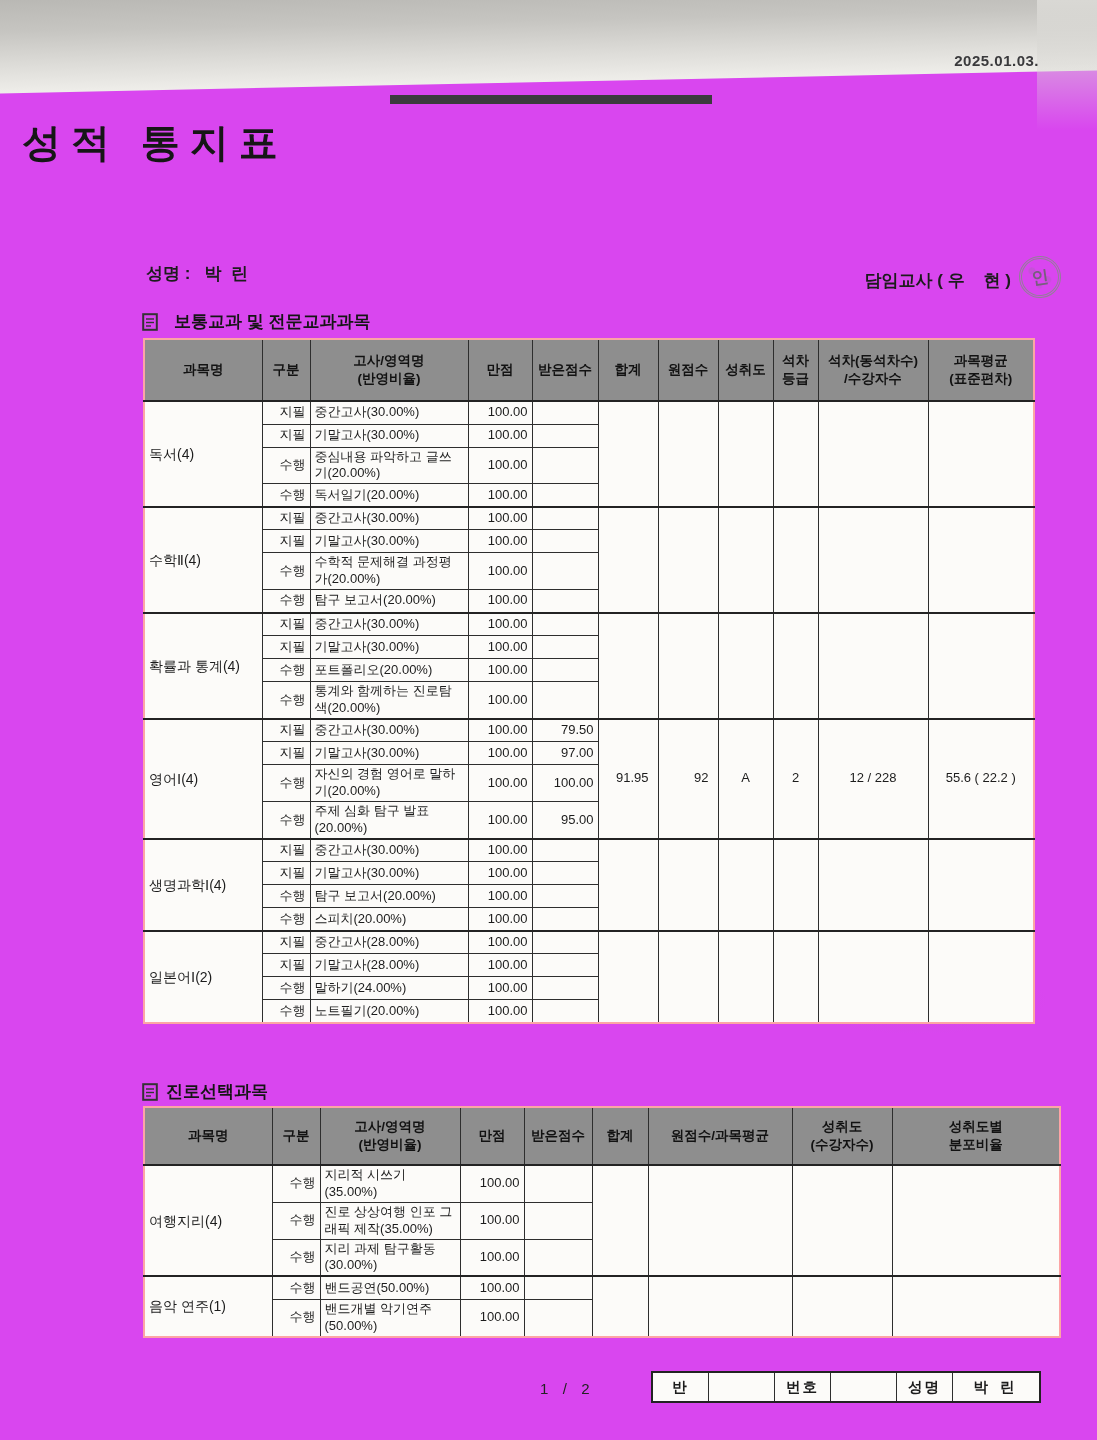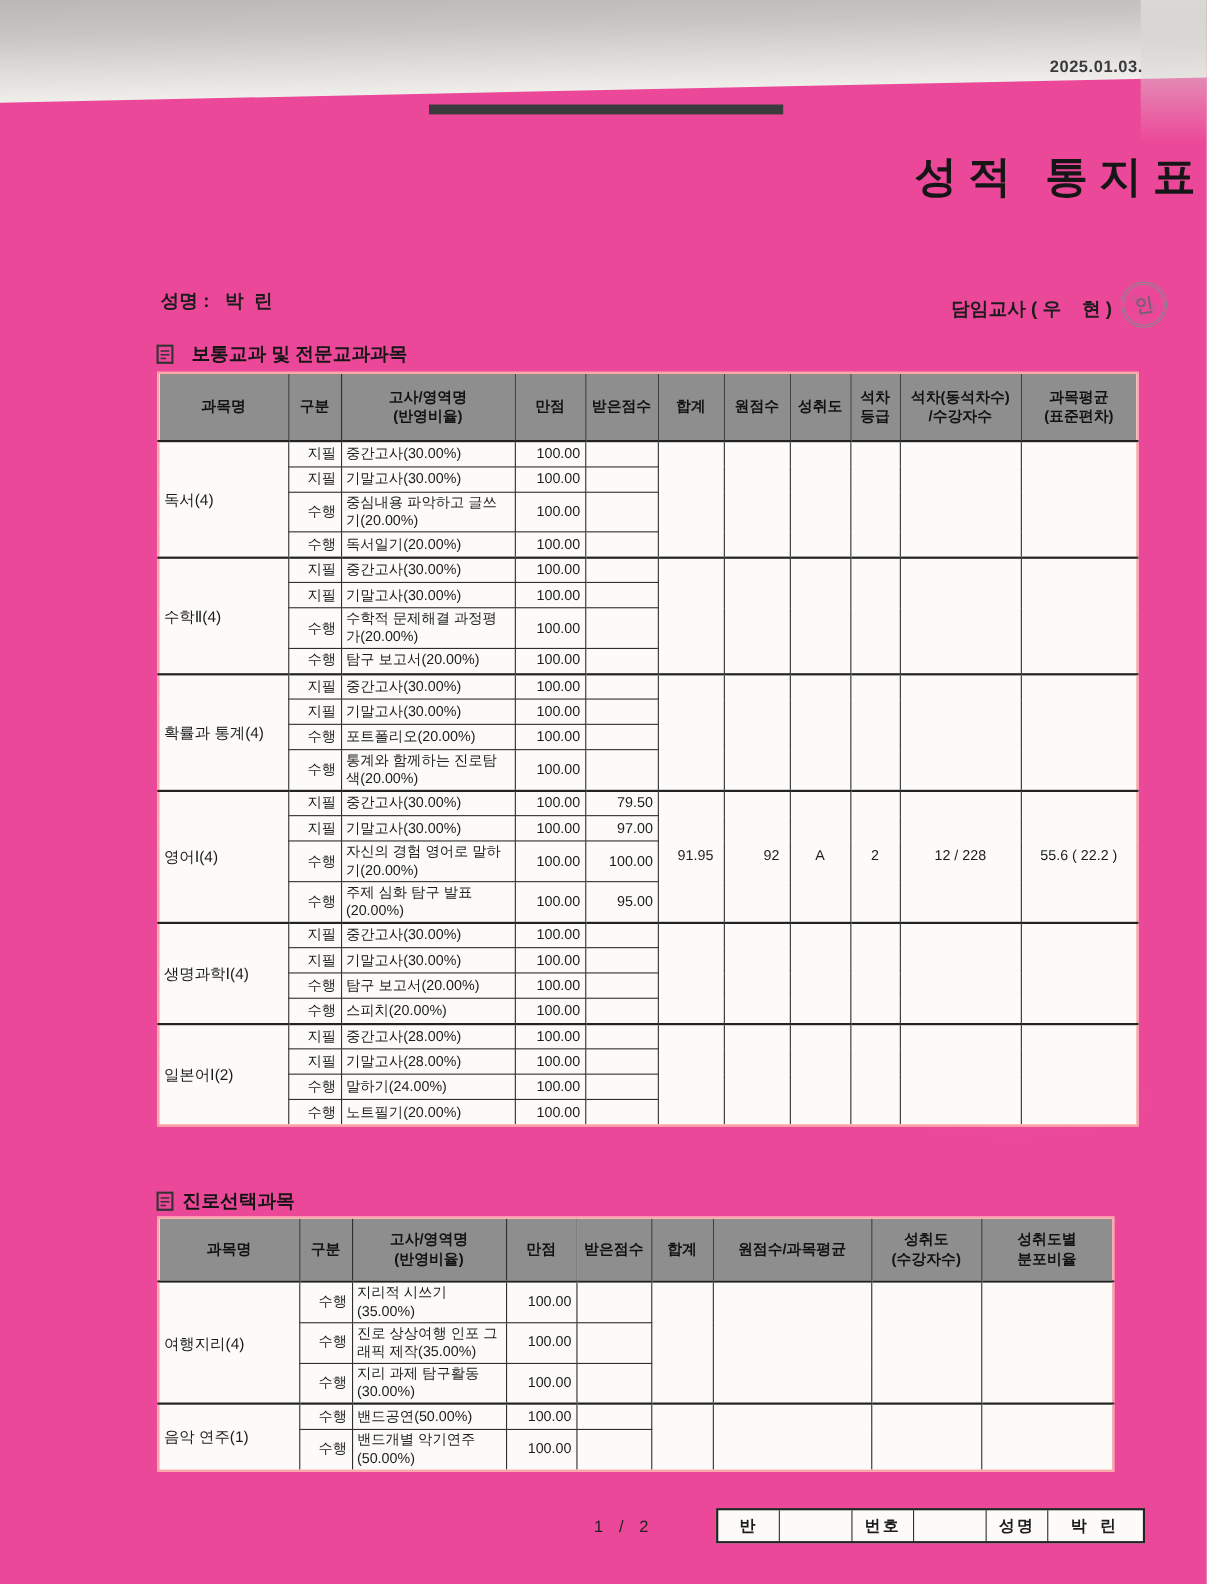--- a/index.html
+++ b/index.html
@@ -6,21 +6,21 @@
   html,body { width:1097px; height:1440px; }
   body {
     font-family: "Liberation Sans", "DejaVu Sans", sans-serif;
     background:#e9e8e4;
     position:relative;
     overflow:hidden;
     color:#1c1c1c;
   }
   .page {
     position:absolute; inset:0;
-    background:#ec4899;
+    background:#d946ef;
   }
   
   .scan-band {
     position:absolute; left:-30px; top:-18px; width:1160px; height:112px;
     background:linear-gradient(to bottom,#b2b1ad 0%,#c6c5c1 45%,#dddcd8 75%,#efeeea 100%);
     transform:rotate(-1.2deg);
     transform-origin:0 0;
     z-index:1;
   }
   .scan-edge-r {
@@ -42,22 +42,22 @@
   .scan-date {
     position:absolute; top:52px; right:58px;
     font-size:15px; font-weight:bold; color:#3a3a3c; letter-spacing:.5px;
   }
   .title-bar {
     position:absolute; left:390px; top:95px; width:322px; height:9px;
     background:#3b3b3d;
   }
   .doc-title {
     position:absolute; left:0; top:116px; width:1097px;
-    text-align:right; padding-left:22px;
-    font-size:39px; font-weight:bold; letter-spacing:10px; color:#161616;margin-top:18px;
+    text-align:left; padding-left:22px;
+    font-size:39px; font-weight:bold; letter-spacing:10px; color:#161616;
   }
   .meta-row {
     position:absolute; left:142px; top:215px;
     display:flex; align-items:center; gap:9px;
     font-size:17px; font-weight:bold; color:#1a1a1a;
   }
   .name-row {
     position:absolute; left:146px; top:262px; width:915px;
     display:flex; justify-content:space-between; align-items:flex-start;
     font-size:17px; font-weight:bold;
@@ -124,21 +124,21 @@
   #t1 th:nth-child(1){width:118px} #t1 th:nth-child(2){width:48px}
   #t1 th:nth-child(3){width:158px} #t1 th:nth-child(4){width:64px}
   #t1 th:nth-child(5){width:66px}  #t1 th:nth-child(6){width:60px}
   #t1 th:nth-child(7){width:60px}  #t1 th:nth-child(8){width:55px}
   #t1 th:nth-child(9){width:45px}  #t1 th:nth-child(10){width:110px}
   #t1 th:nth-child(11){width:106px}
   #t2 th:nth-child(1){width:128px} #t2 th:nth-child(2){width:48px}
   #t2 th:nth-child(3){width:140px} #t2 th:nth-child(4){width:64px}
   #t2 th:nth-child(5){width:68px}  #t2 th:nth-child(6){width:56px}
   #t2 th:nth-child(7){width:144px} #t2 th:nth-child(8){width:100px}
-  #t2 th:nth-child(9){width:120px}
+  #t2 th:nth-child(9){width:168px}
 
   .footer-school {
     position:absolute; left:140px; top:1459px;
     font-size:15px; font-weight:bold; color:#2a2a2a;
   }
   .footer-page {
     position:absolute; left:540px; top:1380px;
     font-size:15px; color:#222; letter-spacing:2px;
   }
   .info-box {

